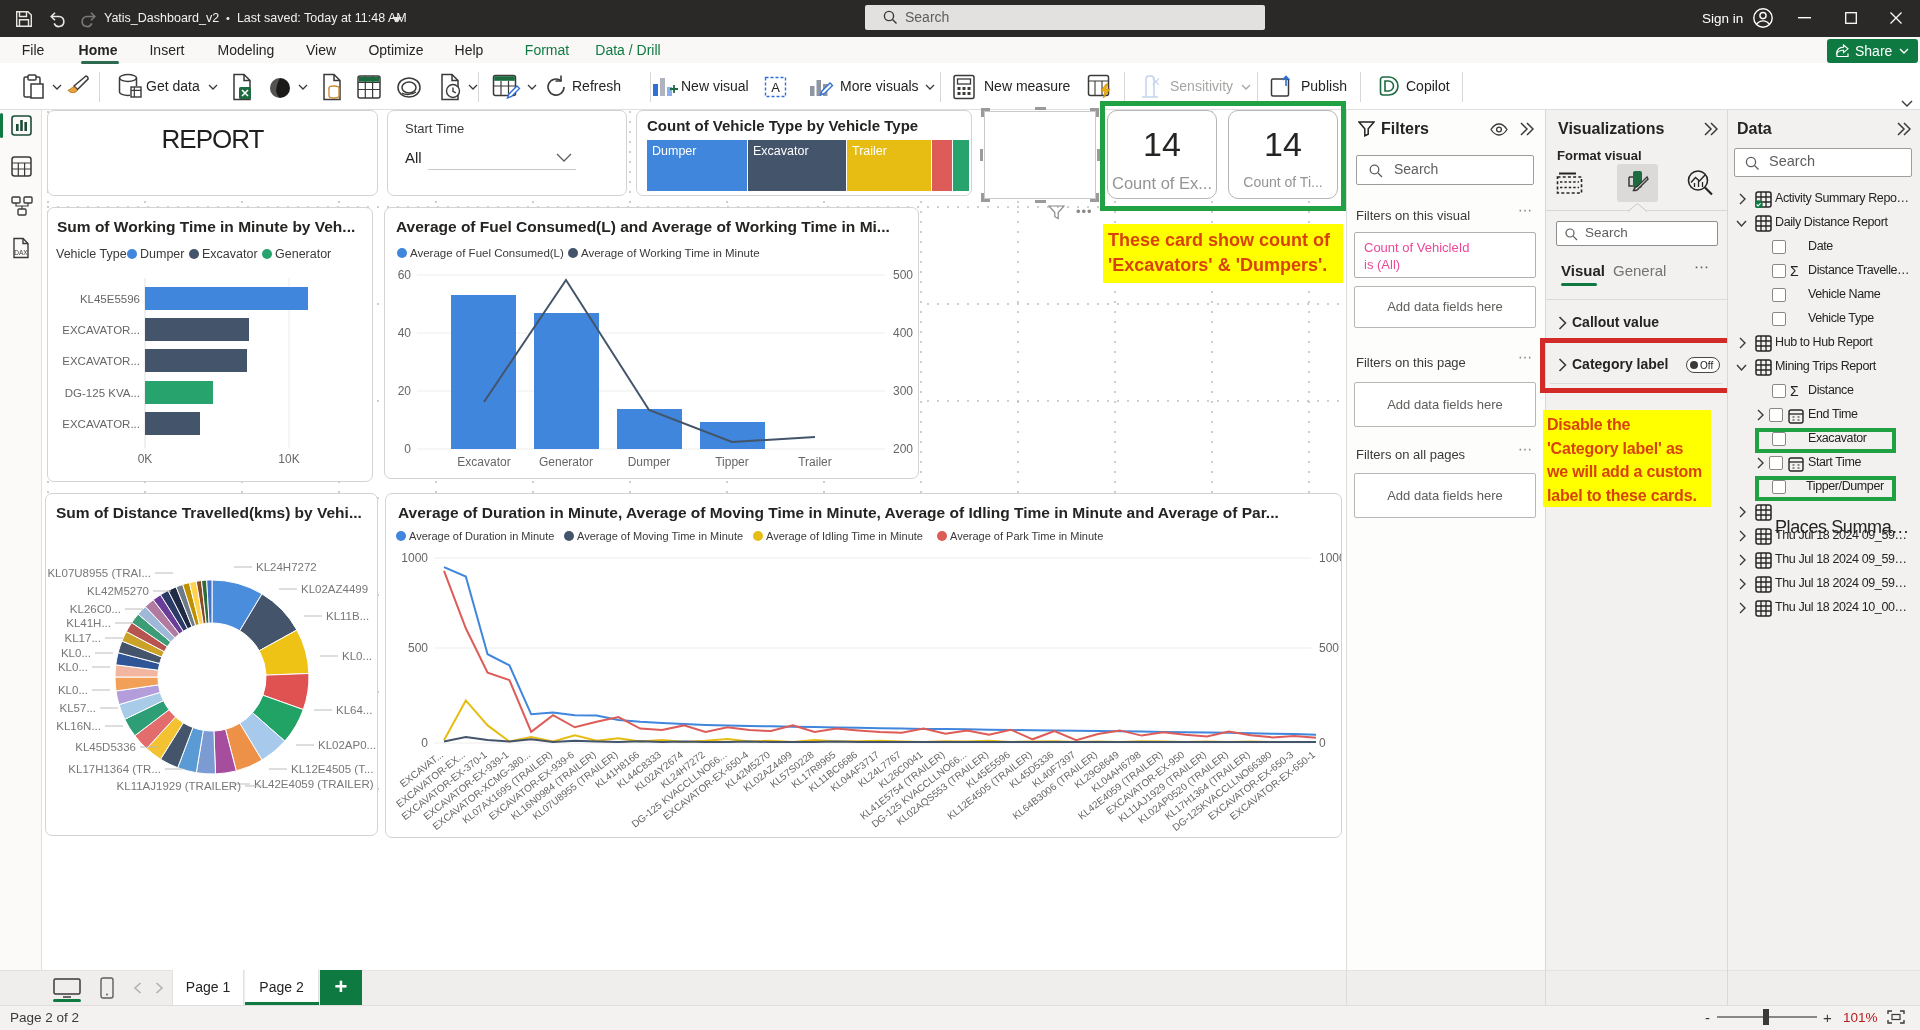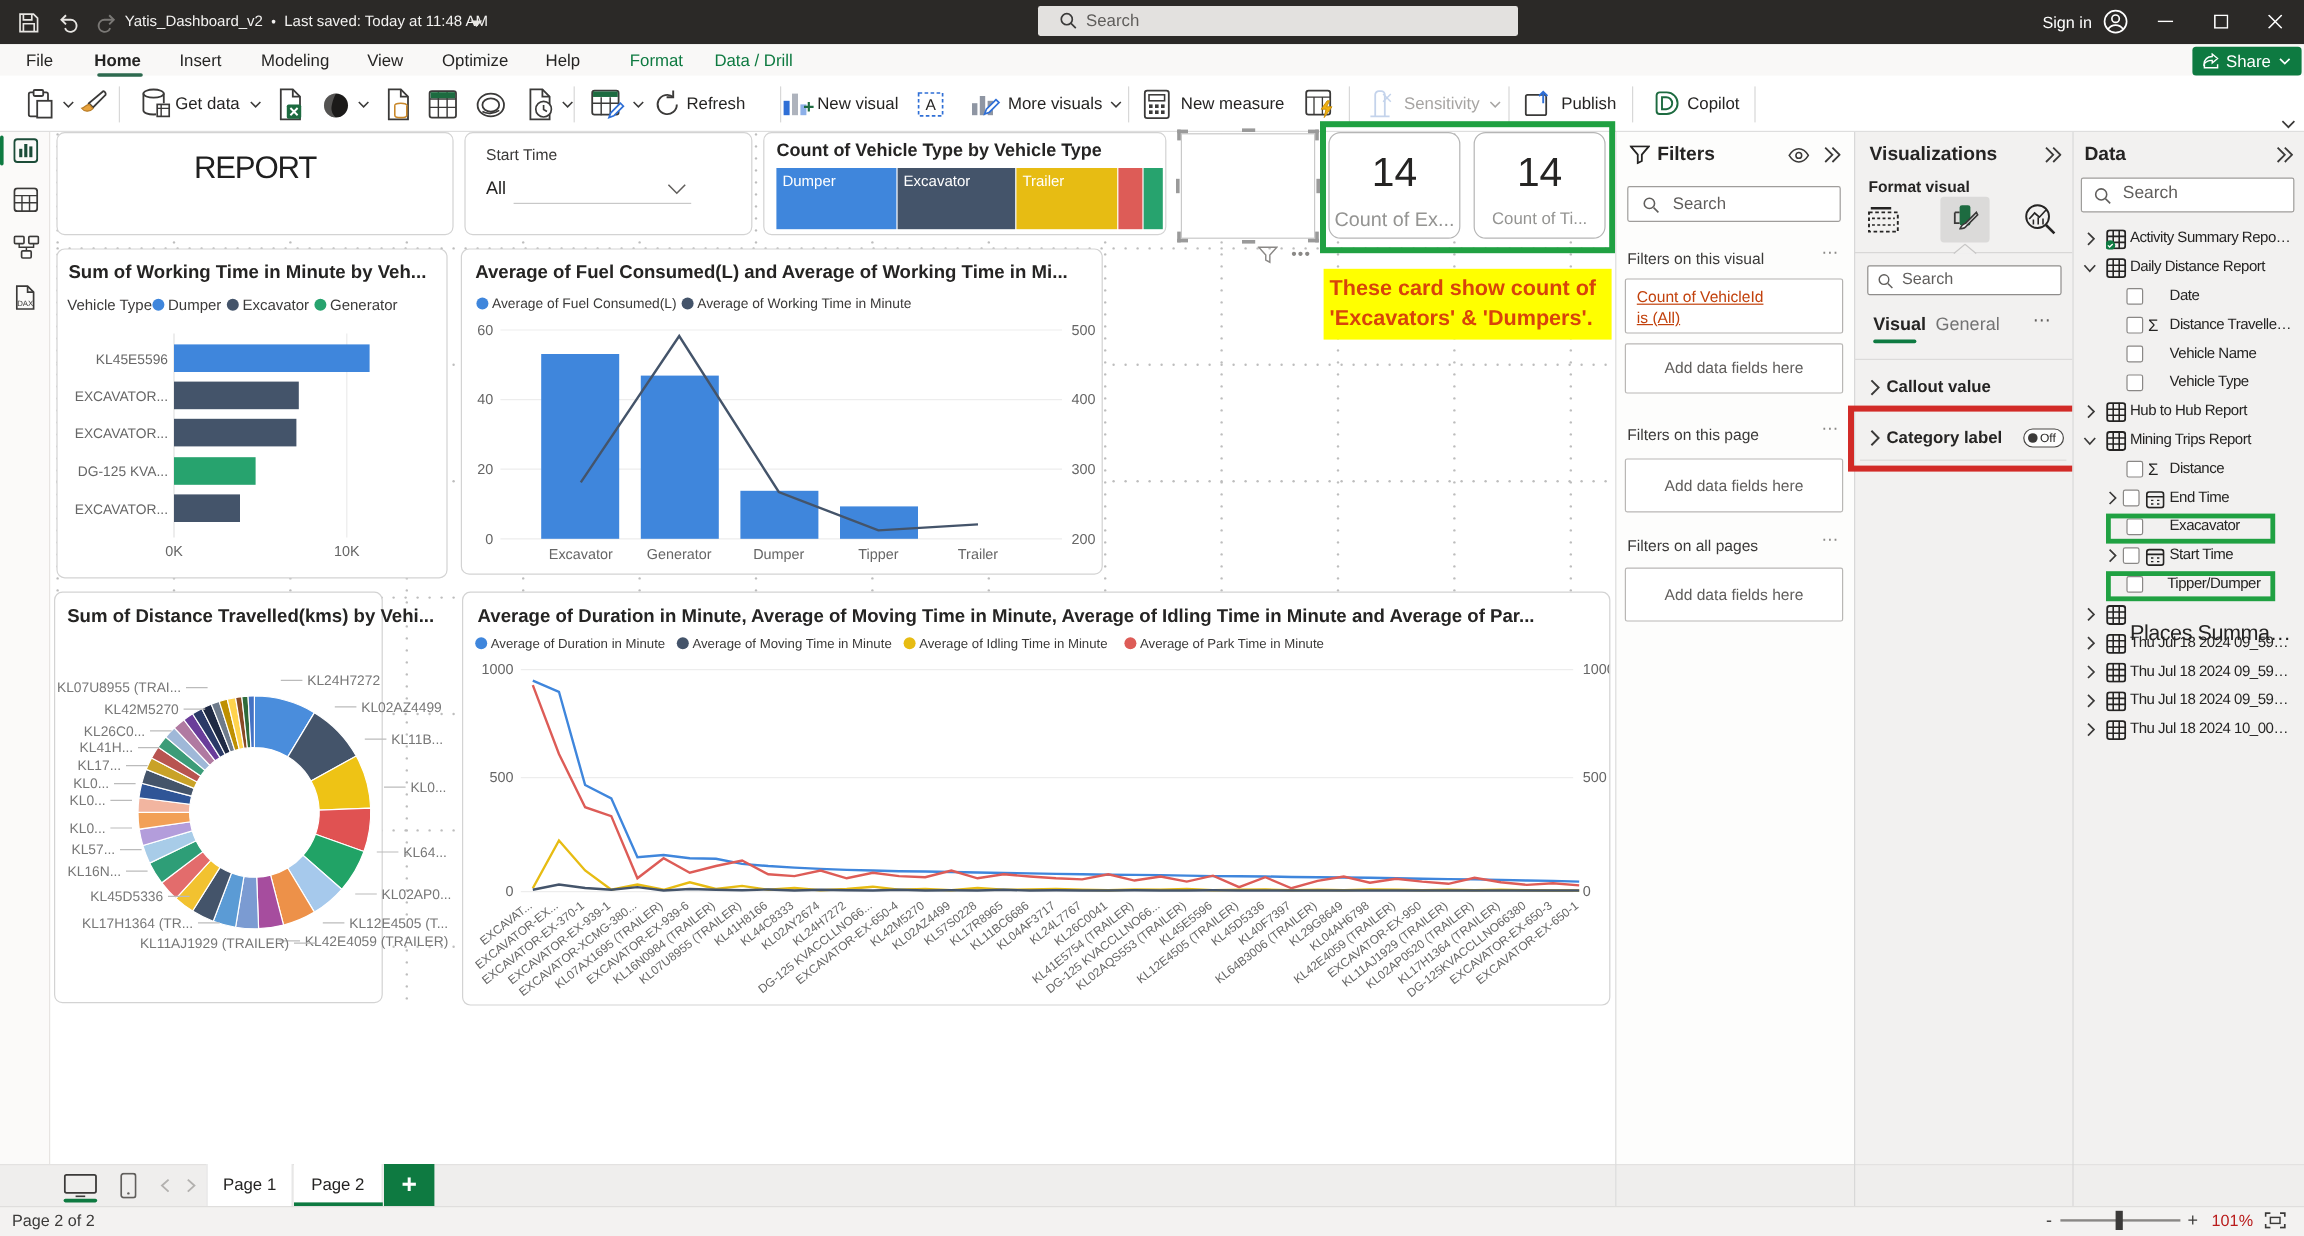--- a/index.html
+++ b/index.html
@@ -2273,21 +2273,21 @@
         <text x="99" y="258" font-size="12" fill="#666" text-anchor="middle">Excavator</text>
         <rect x="149" y="105" width="65" height="136" fill="#3f86dc"></rect>
         <text x="181" y="258" font-size="12" fill="#666" text-anchor="middle">Generator</text>
         <rect x="232" y="201" width="65" height="40" fill="#3f86dc"></rect>
         <text x="264" y="258" font-size="12" fill="#666" text-anchor="middle">Dumper</text>
         <rect x="315" y="214" width="65" height="27" fill="#3f86dc"></rect>
         <text x="347" y="258" font-size="12" fill="#666" text-anchor="middle">Tipper</text>
         <text x="430" y="258" font-size="12" fill="#666" text-anchor="middle">Trailer</text>
         <polyline points="99,194 181,72 264,202 347,234 430,229" fill="none" stroke="#44546a" stroke-width="2"></polyline>
       </svg></div>
-    <div class="card" style="left:45px;top:493px;width:274px;height:343px;text-align:center;"><svg width="331" height="341" viewBox="0 0 331 341">
+    <div class="card" style="left:45px;top:493px;width:333px;height:343px;text-align:center;"><svg width="331" height="341" viewBox="0 0 331 341">
         <text x="10" y="24" font-size="15.5" font-weight="bold" fill="#252423">Sum of Distance Travelled(kms) by Vehi...</text>
         <path d="M166.0 86.0 A97 97 0 0 1 216.0 99.9 L193.8 136.7 A54 54 0 0 0 166.0 129.0 Z" fill="#4a8ddc" stroke="#fff" stroke-width="1"></path>
         <path d="M216.0 99.9 A97 97 0 0 1 250.9 136.0 L213.2 156.8 A54 54 0 0 0 193.8 136.7 Z" fill="#44546a" stroke="#fff" stroke-width="1"></path>
         <path d="M250.9 136.0 A97 97 0 0 1 262.9 179.5 L220.0 181.1 A54 54 0 0 0 213.2 156.8 Z" fill="#eec315" stroke="#fff" stroke-width="1"></path>
         <path d="M262.9 179.5 A97 97 0 0 1 257.3 215.6 L216.9 201.2 A54 54 0 0 0 220.0 181.1 Z" fill="#e05252" stroke="#fff" stroke-width="1"></path>
         <path d="M257.3 215.6 A97 97 0 0 1 238.8 247.1 L206.5 218.7 A54 54 0 0 0 216.9 201.2 Z" fill="#21a366" stroke="#fff" stroke-width="1"></path>
         <path d="M238.8 247.1 A97 97 0 0 1 216.0 266.1 L193.8 229.3 A54 54 0 0 0 206.5 218.7 Z" fill="#a6c9ec" stroke="#fff" stroke-width="1"></path>
         <path d="M216.0 266.1 A97 97 0 0 1 190.3 276.9 L179.5 235.3 A54 54 0 0 0 193.8 229.3 Z" fill="#ed9149" stroke="#fff" stroke-width="1"></path>
         <path d="M190.3 276.9 A97 97 0 0 1 169.5 279.9 L167.9 237.0 A54 54 0 0 0 179.5 235.3 Z" fill="#a64d9e" stroke="#fff" stroke-width="1"></path>
         <path d="M169.5 279.9 A97 97 0 0 1 150.3 278.7 L157.3 236.3 A54 54 0 0 0 167.9 237.0 Z" fill="#7b9bd2" stroke="#fff" stroke-width="1"></path>
@@ -2439,21 +2439,21 @@
 <div class="abs" style="left:1356px;top:155px;width:178px;height:30px;background:#fff;border:1px solid #9f9d9b;border-radius:2px;">
  <svg class="abs" style="left:12px;top:8px;" width="14" height="14" viewBox="0 0 14 14">
         <circle cx="5.5" cy="5.5" r="4.3" fill="none" stroke="#605e5c" stroke-width="1.3"></circle>
         <path d="M9 9 L13 13" stroke="#605e5c" stroke-width="1.3"></path>
       </svg>
  <div class="abs" style="left:37px;top:5px;font-size:14px;color:#605e5c;">Search</div>
 </div>
 <div class="abs" style="left:1356px;top:208px;font-size:13px;color:#3b3a39;">Filters on this visual</div>
 <div class="abs" style="left:1518px;top:202px;font-size:14px;color:#8a8886;letter-spacing:1px;">⋯</div>
 <div class="abs" style="left:1354px;top:232px;width:182px;height:46px;background:#fff;border:1px solid #b3b1af;border-radius:2px;">
- <div class="abs" style="left:9px;top:6px;font-size:13px;color:#c2410c;line-height:17px;text-decoration:underline;">Count of VehicleId<br>is (All)</div>
+ <div class="abs" style="left:9px;top:6px;font-size:13px;color:#ec4899;line-height:17px;">Count of VehicleId<br>is (All)</div>
 </div>
 <div class="abs" style="left:1354px;top:286px;width:182px;height:42px;background:#fff;border:1px solid #b9b7b5;border-radius:2px;text-align:center;line-height:40px;font-size:13px;color:#605e5c;">Add data fields here</div>
 <div class="abs" style="left:1356px;top:355px;font-size:13px;color:#3b3a39;">Filters on this page</div>
 <div class="abs" style="left:1518px;top:349px;font-size:14px;color:#8a8886;">⋯</div>
 <div class="abs" style="left:1354px;top:382px;width:182px;height:45px;background:#fff;border:1px solid #b9b7b5;border-radius:2px;text-align:center;line-height:43px;font-size:13px;color:#605e5c;">Add data fields here</div>
 <div class="abs" style="left:1356px;top:447px;font-size:13px;color:#3b3a39;">Filters on all pages</div>
 <div class="abs" style="left:1518px;top:441px;font-size:14px;color:#8a8886;">⋯</div>
 <div class="abs" style="left:1354px;top:473px;width:182px;height:45px;background:#fff;border:1px solid #b9b7b5;border-radius:2px;text-align:center;line-height:43px;font-size:13px;color:#605e5c;">Add data fields here</div>
 
 <div class="abs" style="left:1545px;top:110px;width:182px;height:860px;background:#f2f1f0;border-left:1px solid #d8d8d8;"></div>
@@ -2503,20 +2503,23 @@
 <svg class="abs" style="left:1558px;top:358px;" width="9" height="14">
       <path d="M1.5 1 l6 6 l-6 6" fill="none" stroke="#3b3a39" stroke-width="1.6"></path>
     </svg>
 <div class="abs" style="left:1572px;top:356px;font-size:14px;font-weight:bold;color:#252423;">Category label</div>
 <div class="abs" style="left:1686px;top:357px;width:34px;height:16px;background:#fdfdfd;border:1px solid #4a4846;border-radius:9px;">
  <div class="abs" style="left:3px;top:3px;width:8px;height:8px;border-radius:50%;background:#3b3a39;"></div>
  <div class="abs" style="left:13px;top:1.5px;font-size:10px;color:#252423;">Off</div>
 </div>
 <div class="abs" style="left:1550px;top:383px;width:172px;height:1px;background:#dcdbda;"></div>
 <div class="abs" style="left:1540px;top:338px;width:194px;height:55px;border:5px solid #d22b27;"></div>
+<div class="abs" style="left:1543px;top:410px;width:168px;height:97px;background:#ffff00;">
+ <div class="abs" style="left:4px;top:3px;font-size:16px;letter-spacing:-0.2px;line-height:23.5px;font-weight:bold;color:#d8430a;white-space:nowrap;">Disable the<br>'Category label' as<br>we will add a custom<br>label to these cards.</div>
+</div>
 <div class="abs" style="left:1727px;top:110px;width:193px;height:860px;background:#f2f1f0;border-left:1px solid #d8d8d8;"></div>
     <div class="abs" style="left:1737px;top:120px;font-size:16px;font-weight:bold;color:#252423;">Data</div>
     <svg class="abs" style="left:1896px;top:122px;" width="15" height="14" viewBox="0 0 15 14">
       <path d="M2 1 l6 6 l-6 6 M8 1 l6 6 l-6 6" fill="none" stroke="#3b3a39" stroke-width="1.5"></path>
     </svg>
     <div class="abs" style="left:1734px;top:148px;width:178px;height:29px;background:#fff;border:1px solid #9f9d9b;border-radius:2px;">
  <svg class="abs" style="left:10px;top:7px;" width="15" height="15" viewBox="0 0 15 15">
         <circle cx="6" cy="6" r="4.6" fill="none" stroke="#605e5c" stroke-width="1.3"></circle>
         <path d="M9.5 9.5 L13.5 13.5" stroke="#605e5c" stroke-width="1.3"></path>
       </svg>

